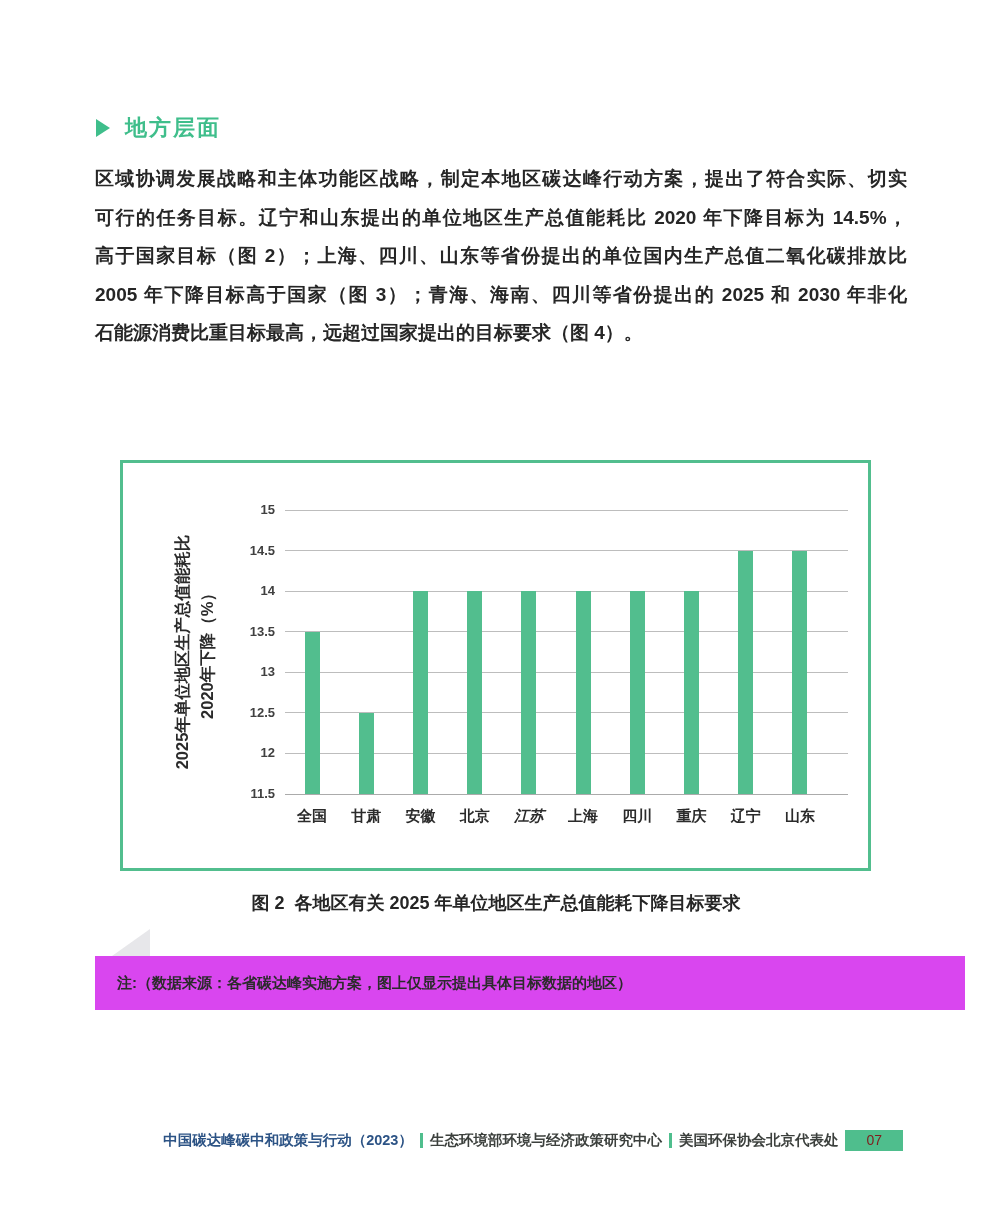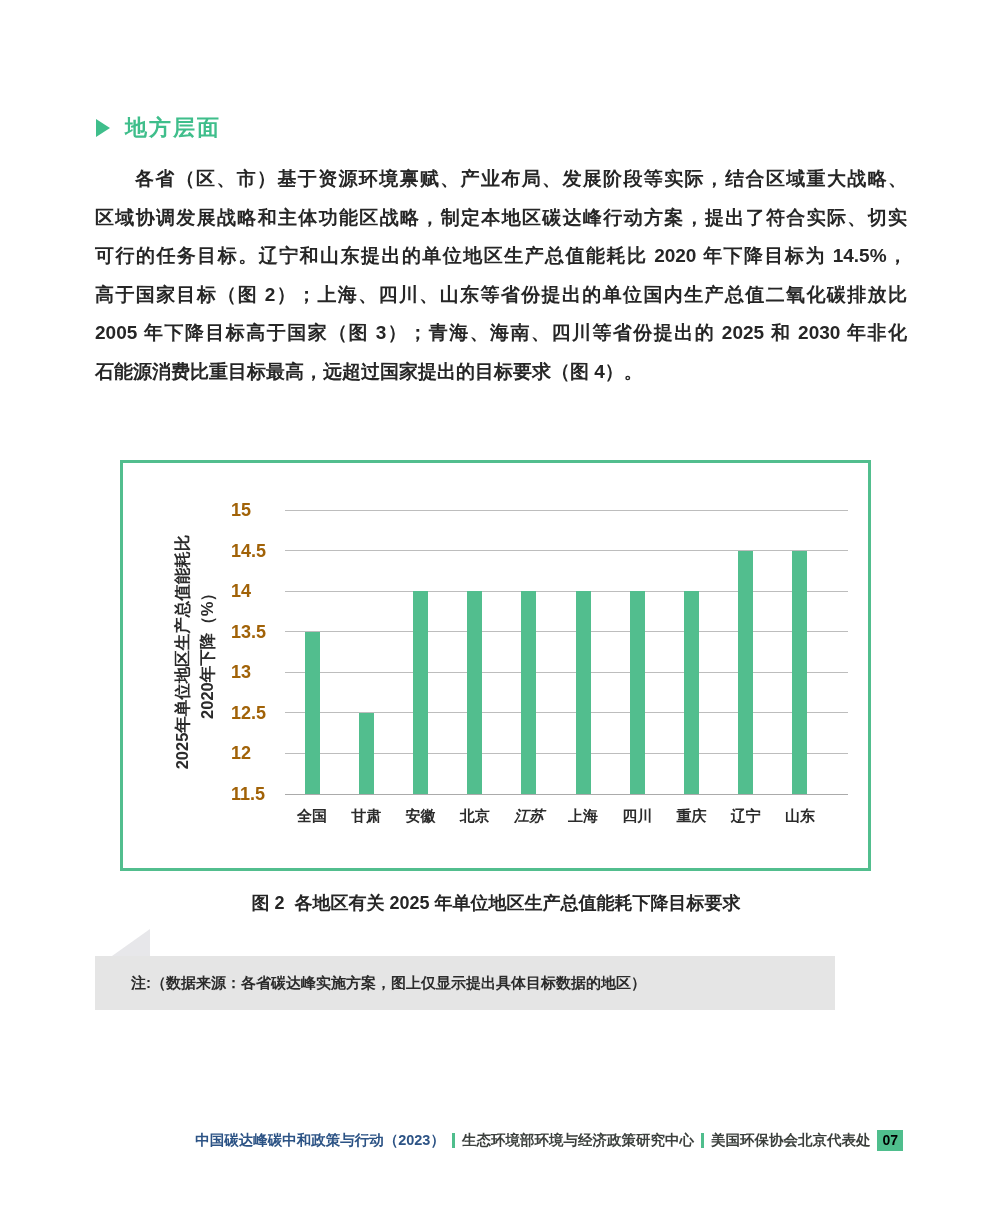--- a/index.html
+++ b/index.html
@@ -17,50 +17,49 @@
   .para-line { line-height:38.5px; text-align:justify; text-align-last:justify; white-space:normal; }
   .para-line.first { text-indent:40px; }
   .para-line.last { text-align-last:left; }
 
   
   .chart-box { position:absolute; left:120px; top:460px; width:751px; height:411px; border:3px solid #52BE8E; background:#ffffff; }
   .ylabel { position:absolute; left:-88px; top:164px; width:320px; height:50px; transform:rotate(-90deg); text-align:center; font-size:16.5px; font-weight:bold; color:#2b2b2b; line-height:25px; }
   .plot { position:absolute; left:162px; top:47px; width:563px; height:284px; }
   .gridline { position:absolute; left:0; width:100%; height:1px; background:#bdbdbd; }
   .gridline.baseline { background:#ababab; }
-  .ytick { position:absolute; left:-54px; width:44px; font-size:18px; font-weight:bold; color:#a16207; line-height:18px; }
+  .ytick { position:absolute; left:-54px; width:44px; text-align:right; font-size:13px; font-weight:bold; color:#404040; line-height:18px; }
   .bar { position:absolute; bottom:0; width:15px; }
   .xlabel { position:absolute; text-align:center; font-size:15px; font-weight:bold; color:#2b2b2b; }
 
   
   .caption { position:absolute; left:0; top:891px; width:100%; text-align:center; font-size:18px; font-weight:bold; color:#262626; white-space:pre; }
 
   
   .note-fold { position:absolute; left:112px; top:929px; width:0; height:0; border-left:38px solid transparent; border-bottom:27px solid #e7e7ea; }
-  .note-bar { position:absolute; left:95px; top:956px; width:740px; height:54px; background:#e5e5e5; display:flex; align-items:center; padding-left:36px; font-size:15px; font-weight:bold; color:#2b2b2b; }
+  .note-bar { position:absolute; left:95px; top:956px; width:870px; height:54px; background:#d946ef; display:flex; align-items:center; padding-left:22px; font-size:15px; font-weight:bold; color:#2b2b2b; }
 
   
   .footer { position:absolute; right:89px; top:1130px; display:flex; align-items:center; gap:7px; font-size:14.5px; font-weight:bold; }
   .footer-seg1 { color:#2C5385; }
   .footer-seg2, .footer-seg3 { color:#3C403D; }
   .footer-sep { width:3px; height:15px; background:#4FBE8D; }
-  .page-badge { background:#4FBE8D; color:#000000; font-size:14px; font-weight:bold; padding:2px 5px; line-height:17px; }
+  .page-badge { background:#4FBE8D; color:#7f1d1d; font-size:14px; font-weight:normal; padding:2px 21px; line-height:17px; }
 </style>
 </head>
 <body>
 
 <div class="page">
 
   <div class="section-header">
     <span class="tri"></span>
     <span class="section-title">地方层面</span>
   </div>
 
   <div class="paragraph" id="paragraph">
-      <div class="para-line first">各省（区、市）基于资源环境禀赋、产业布局、发展阶段等实际，结合区域重大战略、</div>
       <div class="para-line">区域协调发展战略和主体功能区战略，制定本地区碳达峰行动方案，提出了符合实际、切实</div>
       <div class="para-line">可行的任务目标。辽宁和山东提出的单位地区生产总值能耗比 2020 年下降目标为 14.5%，</div>
       <div class="para-line">高于国家目标（图 2）；上海、四川、山东等省份提出的单位国内生产总值二氧化碳排放比</div>
       <div class="para-line">2005 年下降目标高于国家（图 3）；青海、海南、四川等省份提出的 2025 和 2030 年非化</div>
       <div class="para-line last">石能源消费比重目标最高，远超过国家提出的目标要求（图 4）。</div>
     </div>
 
   <div class="chart-box">
     <div class="ylabel">
       <div>2025年单位地区生产总值能耗比</div>

